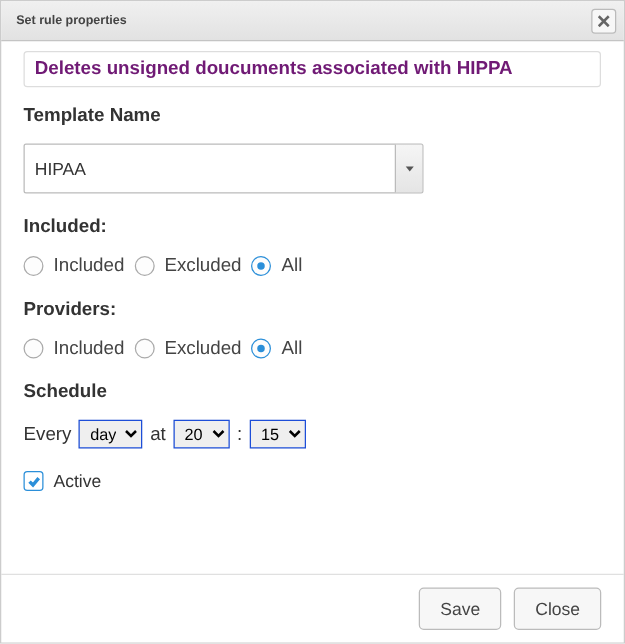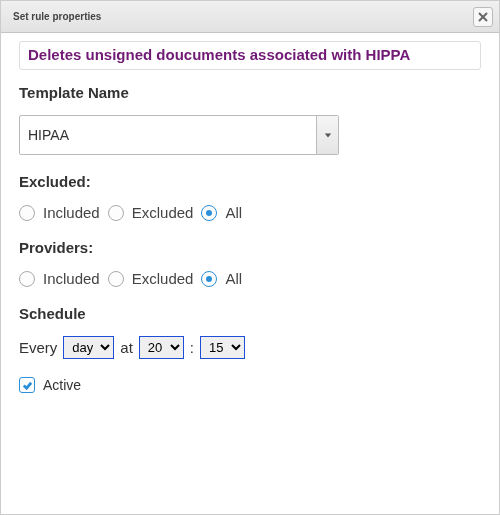--- a/index.html
+++ b/index.html
@@ -58,21 +58,21 @@
       <div class="section-label">Template Name</div>
       <div class="select-wrap">
         <div class="select-value">HIPAA</div>
         <div class="select-btn">
           <svg viewBox="0 0 10 10">
               <polygon points="1,3 9,3 5,8"></polygon>
             </svg>
         </div>
       </div>
 
-      <div class="section-label">Excluded:</div>
+      <div class="section-label">Included:</div>
       <div class="radio-row">
         <div class="radio-item">
           <span class="radio-circle"></span>
           <span class="radio-label">Included</span>
         </div>
         <div class="radio-item">
           <span class="radio-circle"></span>
           <span class="radio-label">Excluded</span>
         </div>
         <div class="radio-item">
@@ -117,14 +117,18 @@
               <polyline points="2,6 5,9 10,3"></polyline>
             </svg>
         </div>
         <span>Active</span>
       </div>
 
       <div class="spacer-extra"></div>
     </div>
   </div>
 
+  <div class="footer">
+    <button class="btn">Save</button>
+    <button class="btn">Close</button>
+  </div>
 
 </div>
 
 </body></html>

